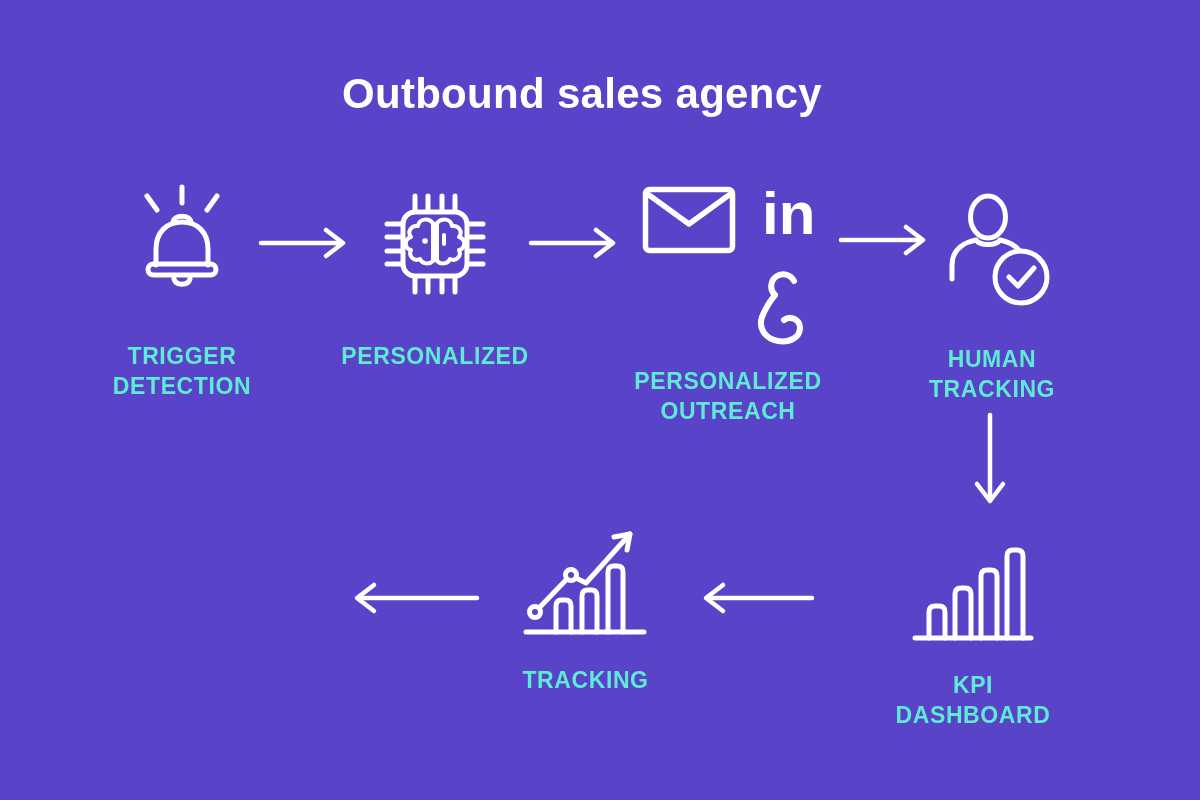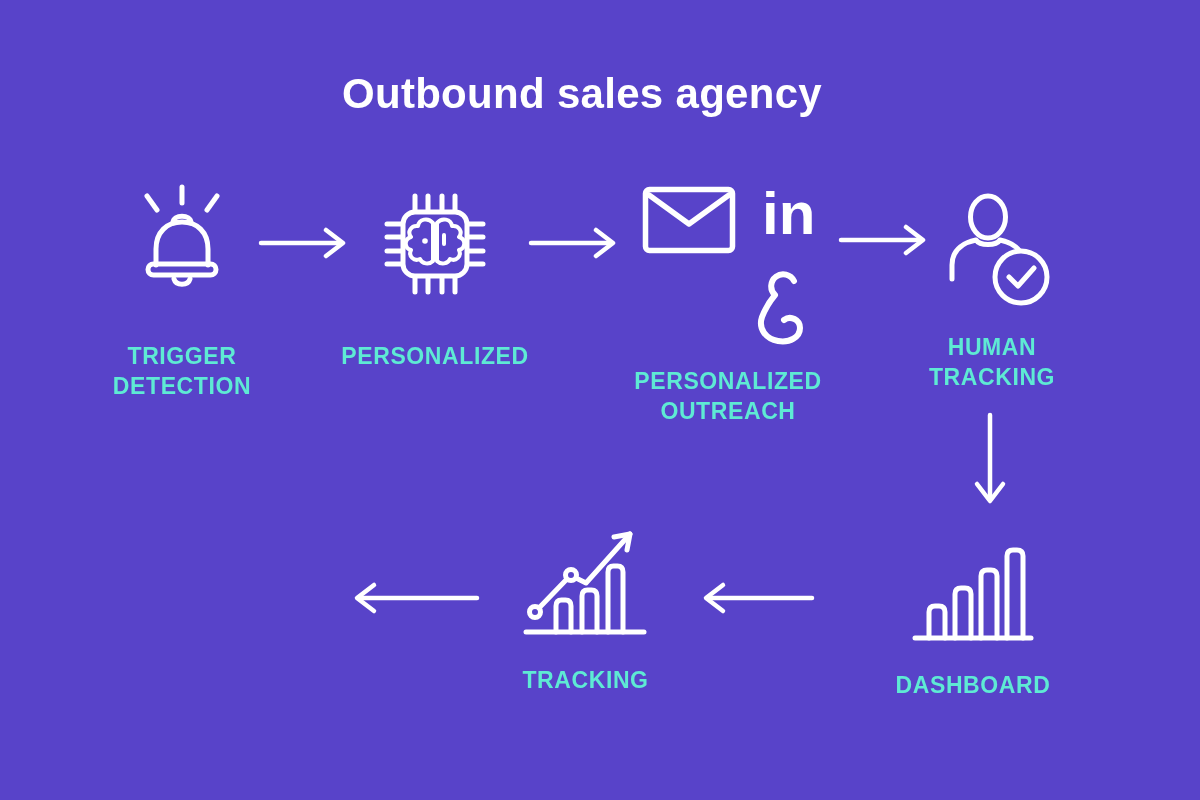--- a/index.html
+++ b/index.html
@@ -18,21 +18,21 @@
   
   #step-trigger{left:92px;top:182px;width:180px;}
   #step-trigger .label{margin-top:37px;}
   #step-segmentation{left:320px;top:178px;width:230px;}
   #step-segmentation .label{margin-top:31px;}
   #step-outreach{left:613px;top:186px;width:230px;}
   #step-outreach .iconrow{display:flex;align-items:flex-start;justify-content:center;gap:26px;}
   #step-outreach .phone-wrap{align-self:flex-start;margin-left:118px;margin-top:10px;}
   #step-outreach .label{margin-top:16px;}
   #step-approval{left:877px;top:185px;width:230px;}
-  #step-approval .label{margin-top:12px;}
+  #step-approval .label{margin-top:24px;}
   #step-kpi{left:858px;top:532px;width:230px;}
   #step-kpi .label{margin-top:20px;}
   #step-engagement{left:468px;top:520px;width:235px;}
   #step-engagement .label{margin-top:20px;}
   #arrow-1{left:258px;top:226px;}
   #arrow-2{left:528px;top:226px;}
   #arrow-3{left:838px;top:223px;}
   #arrow-down{left:973px;top:412px;}
   #arrow-4{left:697px;top:581px;}
   #arrow-5{left:348px;top:581px;}
@@ -154,20 +154,21 @@
     <svg width="128" height="118" viewBox="0 0 128 118">
       <g class="icon-stroke" stroke-width="5">
         <path d="M6 106 L122 106"></path>
         <path d="M20 106 V80 Q20 74 26 74 H30 Q36 74 36 80 V106"></path>
         <path d="M46 106 V62 Q46 56 52 56 H56 Q62 56 62 62 V106"></path>
         <path d="M72 106 V44 Q72 38 78 38 H82 Q88 38 88 44 V106"></path>
         <path d="M98 106 V24 Q98 18 104 18 H108 Q114 18 114 24 V106"></path>
       </g>
     </svg>
     <div class="label">
+      <span>KPI</span>
       <span>DASHBOARD</span>
     </div>
   </div>
 
   <svg class="arrow" id="arrow-4" width="118" height="34" viewBox="0 0 118 34">
     <g class="icon-stroke" stroke-width="4.5">
       <path d="M115 17 L10 17"></path>
       <path d="M26 4 L9 17 L26 30"></path>
     </g>
   </svg>

